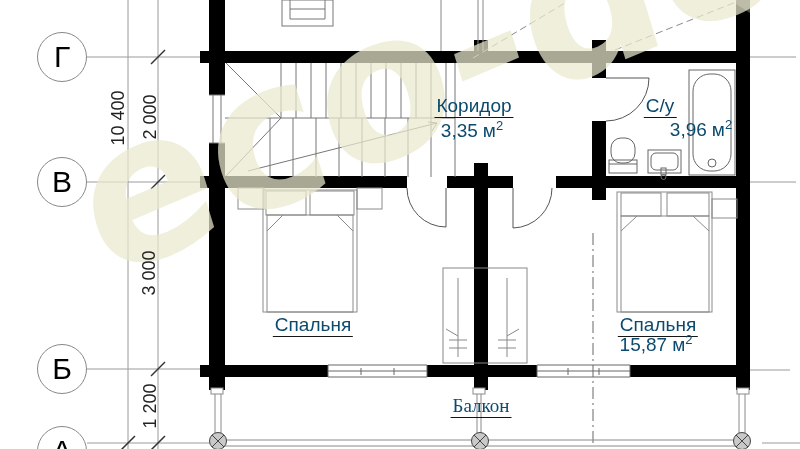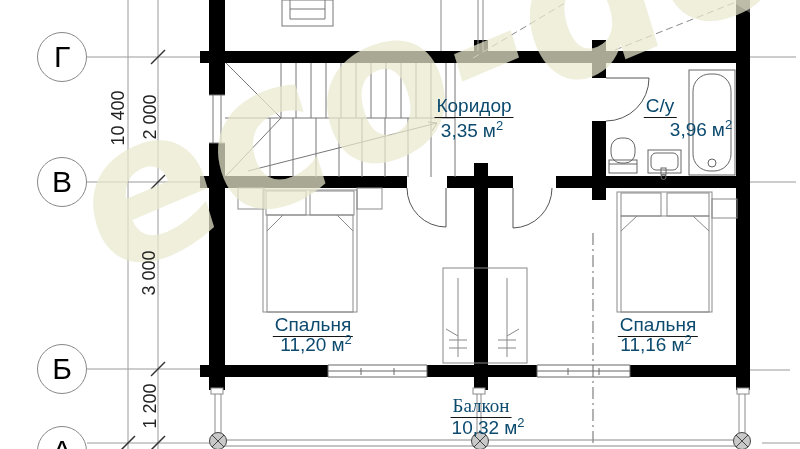--- a/index.html
+++ b/index.html
@@ -266,31 +266,25 @@
 <div class="lbl" style="left:660px;top:106px;">
   <span class="room-name">С/у</span>
 </div>
 <div class="lbl room-area" style="left:661px;top:129px;margin-left:40px;">
   <span>3,96</span><span class="u">м</span><sup>2</sup>
 </div>
 
 <div class="lbl" style="left:313px;top:325px;">
   <span class="room-name">Спальня</span>
 </div>
-<div class="lbl room-area" style="left:316px;top:344px;">
-  <span>11,20</span><span class="u">м</span><sup>2</sup>
-</div>
 
 <div class="lbl" style="left:658px;top:325px;">
   <span class="room-name">Спальня</span>
 </div>
 <div class="lbl room-area" style="left:656px;top:344px;">
-  <span>11,16</span><span class="u">м</span><sup>2</sup>
+  <span>15,87</span><span class="u">м</span><sup>2</sup>
 </div>
 
 <div class="lbl" style="left:481px;top:406px;font-family:Liberation Serif, serif;">
   <span class="room-name">Балкон</span>
 </div>
-<div class="lbl room-area" style="left:488px;top:427px;">
-  <span>10,32</span><span class="u">м</span><sup>2</sup>
-</div>
 
 </div>
 
 </body></html>

